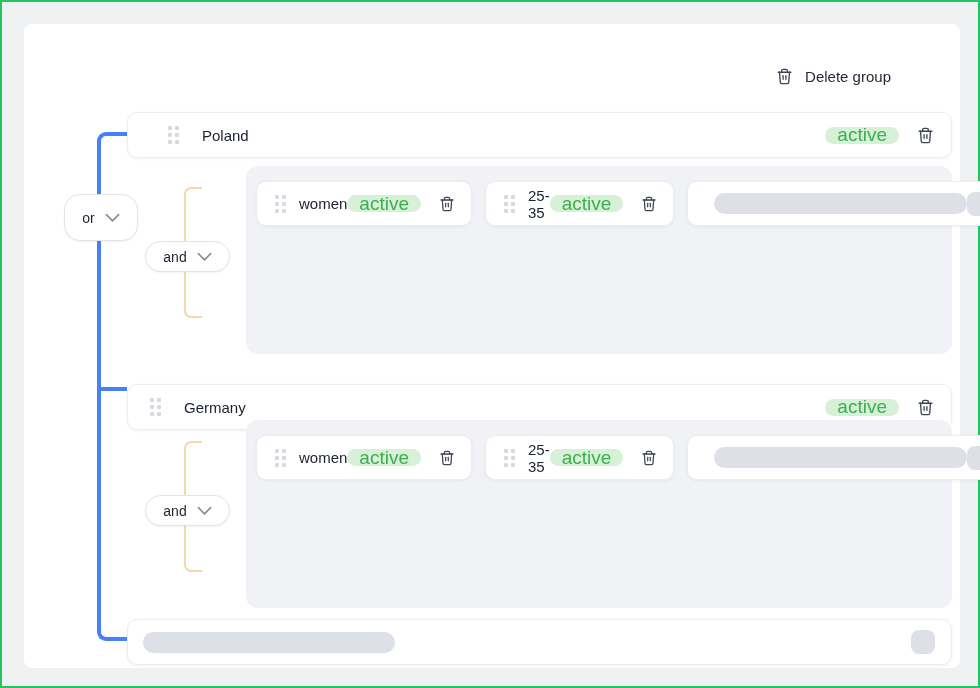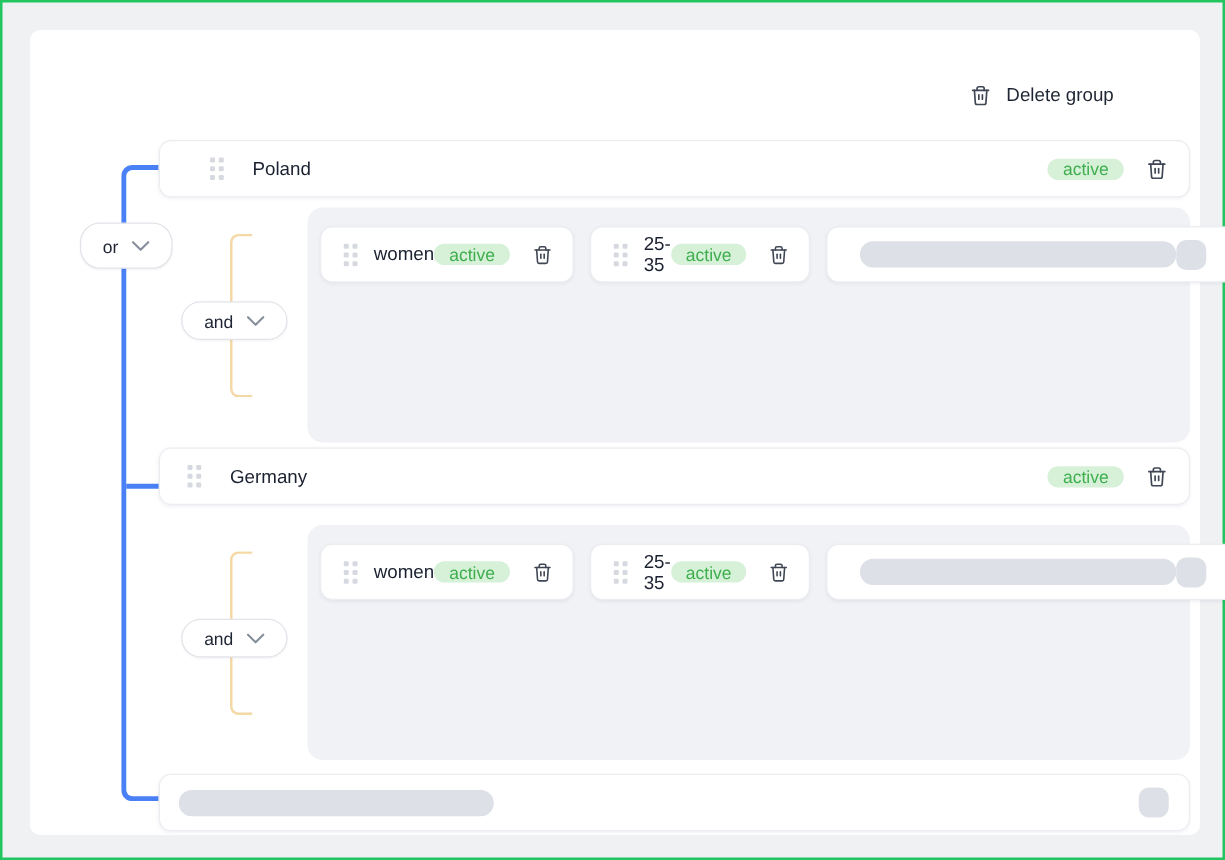--- a/index.html
+++ b/index.html
@@ -54,21 +54,21 @@
   }
 
   
   .op-pill {
     position:absolute;
     display:flex; align-items:center; justify-content:center; gap:10px;
     background:#ffffff; border:1px solid #e2e4e9; border-radius:16px;
     box-shadow:0 1px 2px rgba(16,24,40,.05);
     font-family:inherit; font-size:14px; color:#1e2433; cursor:pointer;
   }
-  .or-pill  { left:40px;  top:154px; width:74px; height:37px; }
+  .or-pill  { left:40px;  top:170px; width:74px; height:47px; }
   .and-pill-1 { left:121px; top:217px; width:85px; height:31px; }
   .and-pill-2 { left:121px; top:471px; width:85px; height:31px; }
 
   
   .card {
     background:#ffffff;
     border:1px solid #ecedf1;
     border-radius:10px;
     box-shadow:0 1px 3px rgba(25,39,82,.06);
     display:flex; align-items:center;
@@ -79,21 +79,21 @@
   }
   .group-card .label { margin-left:23px; }
 
   .label { font-size:15px; color:#1b2130; }
   .spacer { flex:1; }
 
   .badge {
     display:inline-flex; align-items:center;
     height:17px; padding:0 12px;
     background:#d6f1d8; color:#3fae4f;
-    border-radius:12px; font-size:14px; font-weight:500;
+    border-radius:12px; font-size:19px; font-weight:500;
   }
   .trash-btn {
     background:none; border:none; cursor:pointer;
     margin-left:18px; display:flex; align-items:center; padding:0;
   }
 
   
   .subgroup {
     position:absolute; left:222px; width:706px; height:188px;
     background:#f1f2f5; border-radius:12px;
@@ -238,21 +238,21 @@
             </svg>
         </button>
       </div>
       <div class="card cond-row">
         <span class="skel-bar skel-row-inner"></span>
         <span class="spacer"></span>
         <span class="skel-dot skel-dot-inner"></span>
       </div>
     </div>
 
-    <div class="card group-card" style="top:334px;">
+    <div class="card group-card" style="top:360px;">
       <span class="drag">
           <i></i>
           <i></i>
           <i></i>
           <i></i>
           <i></i>
           <i></i>
         </span>
       <span class="label">Germany</span>
       <span class="spacer"></span>

